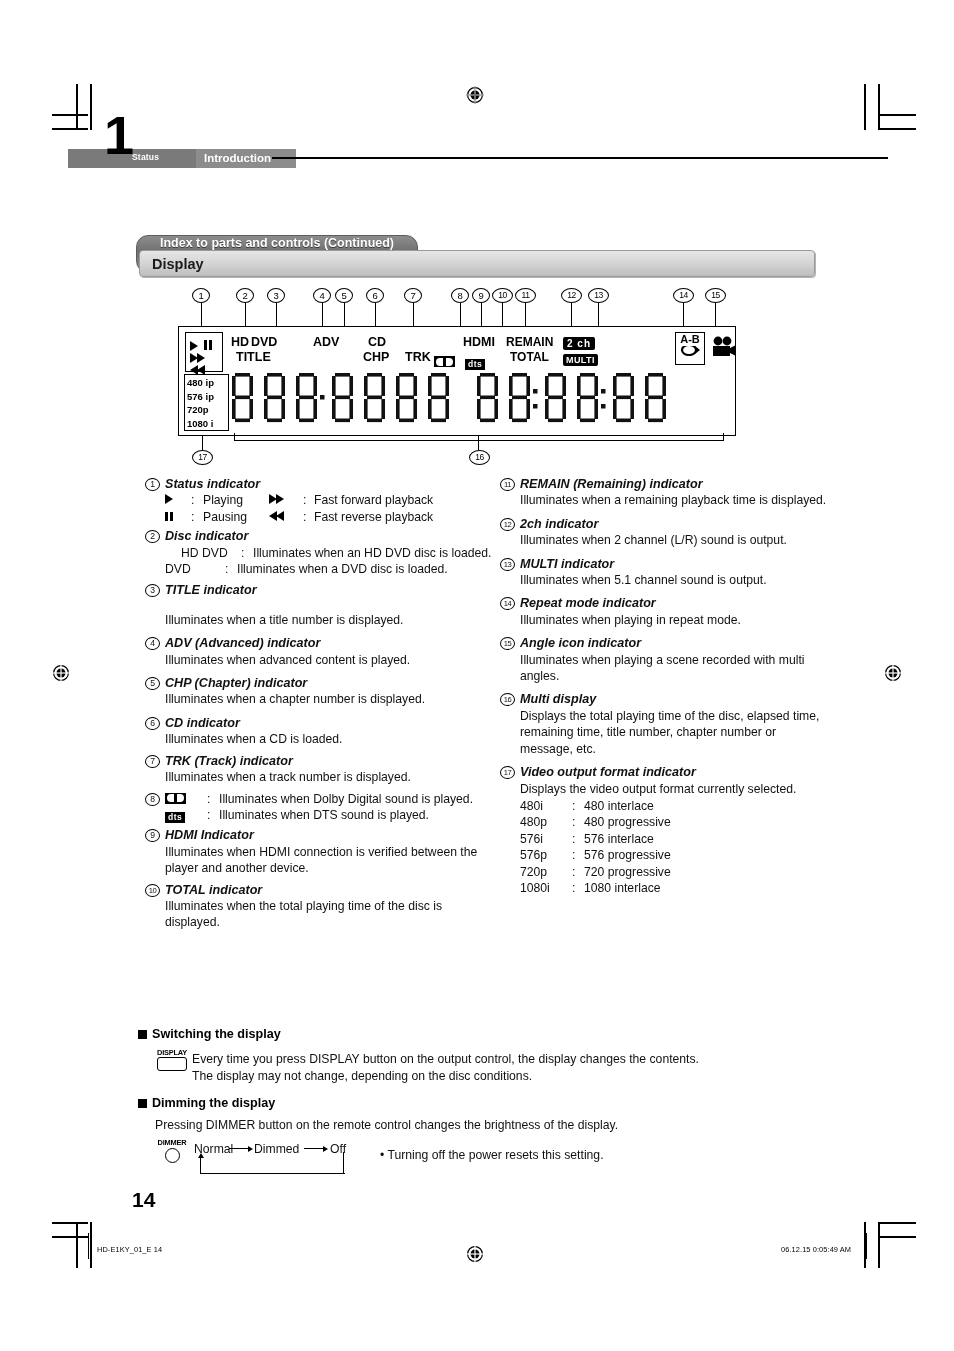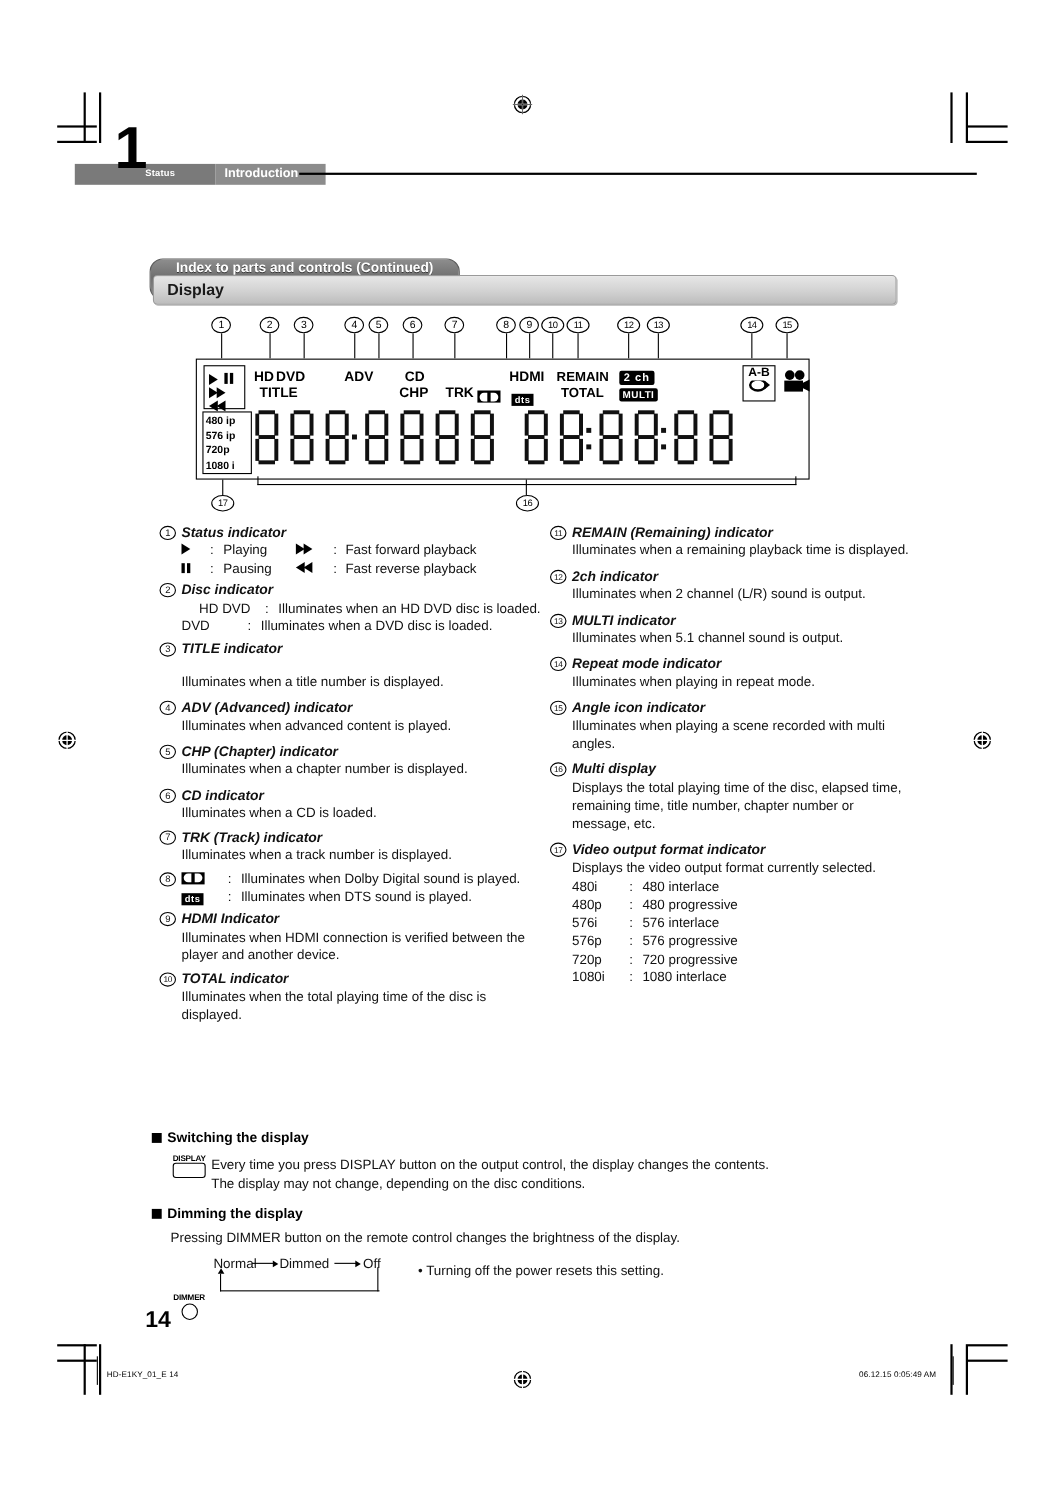--- a/index.html
+++ b/index.html
@@ -151,21 +151,21 @@
   .sec-head { position: absolute; font-size: 12.6px; font-weight: bold; }
   .sq { display: inline-block; width: 9px; height: 9px; background: #000; margin-right: 5px; vertical-align: -0.5px; }
 
   .btn-display {
     position: absolute; width: 34px; height: 26px;
   }
   .btn-display .cap { font-size: 7.4px; font-weight: bold; letter-spacing: -.2px; display:block; text-align:center; }
   .btn-display .body {
     width: 30px; height: 14px; border: 1.4px solid #000; border-radius: 3px; background: #fff; margin: 0 auto;
   }
-  .btn-dimmer { position: absolute; width: 40px; height: 30px; margin-top: 37px; }
+  .btn-dimmer { position: absolute; width: 40px; height: 30px; }
   .btn-dimmer .cap { font-size: 7.4px; font-weight: bold; letter-spacing: -.2px; display:block; text-align:center; }
   .btn-dimmer .circ { width: 15px; height: 15px; border: 1.5px solid #000; border-radius: 50%; margin: 1px auto 0; }
 
   .body-text { position: absolute; font-size: 12.2px; line-height: 16.4px; color: #111; }
 
   .flowline { position: absolute; background: #000; }
   .arrowhead-r { position: absolute; width: 0; height: 0; border-left: 5px solid #000; border-top: 3px solid transparent; border-bottom: 3px solid transparent; }
   .arrowhead-u { position: absolute; width: 0; height: 0; border-bottom: 5px solid #000; border-left: 3px solid transparent; border-right: 3px solid transparent; }
 
   

